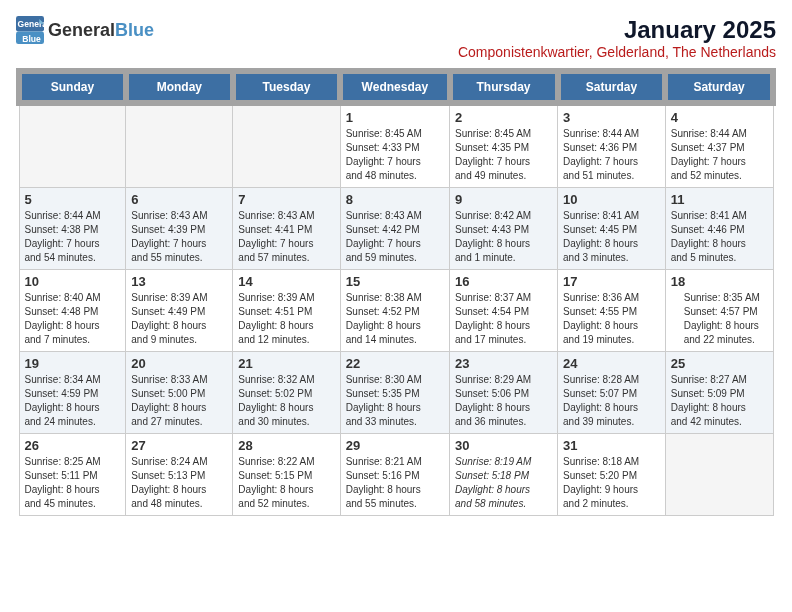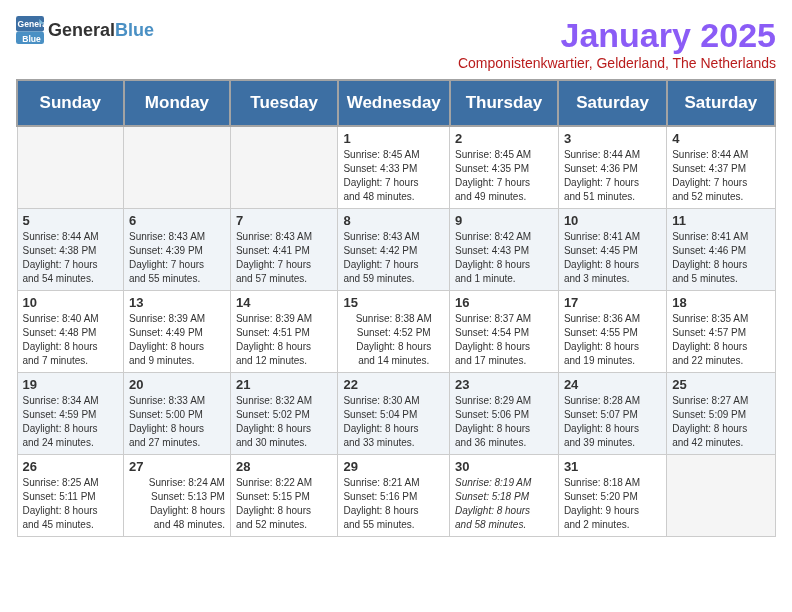--- a/index.html
+++ b/index.html
@@ -22,40 +22,40 @@
       gap: 4px;
     }
     .logo-icon {
       width: 28px;
       height: 28px;
     }
     .title-section {
       text-align: right;
     }
     .month-title {
-      font-size: 34px;
+      font-size: 24px;
       font-weight: bold;
-      color: #8b5cf6;
+      color: #0f172a;
     }
     .location-title {
       font-size: 14px;
       color: #b91c1c;
     }
     .calendar {
       width: 100%;
       border-collapse: collapse;
       margin-top: 8px;
     }
     .calendar th {
       background: #3d6fa3;
       color: #fff;
       text-align: center;
-      padding: 12px 4px;
-      font-size: 17px;
-      border: 2px solid #a3a3a3;
+      padding: 6px 4px;
+      font-size: 12px;
+      border: 6px solid #a3a3a3;
     }
     .calendar td {
       border: 1px solid #ccc;
       vertical-align: top;
       padding: 4px 5px;
       width: 113px;
       min-height: 80px;
       font-size: 11px;
       color: #333;
       background: #fff;
@@ -214,42 +214,42 @@
         </td>
         <td>
           <span class="day-number">14</span>
           <div class="day-info" style="white-space: pre-line;">Sunrise: 8:39 AM
 Sunset: 4:51 PM
 Daylight: 8 hours
 and 12 minutes.</div>
         </td>
         <td>
           <span class="day-number">15</span>
-          <div class="day-info" style="white-space: pre-line; text-align: center;">Sunrise: 8:38 AM
+          <div class="day-info" style="white-space: pre-line;">Sunrise: 8:38 AM
 Sunset: 4:52 PM
 Daylight: 8 hours
 and 14 minutes.</div>
         </td>
         <td>
           <span class="day-number">16</span>
           <div class="day-info" style="white-space: pre-line;">Sunrise: 8:37 AM
 Sunset: 4:54 PM
 Daylight: 8 hours
 and 17 minutes.</div>
         </td>
         <td>
           <span class="day-number">17</span>
           <div class="day-info" style="white-space: pre-line;">Sunrise: 8:36 AM
 Sunset: 4:55 PM
 Daylight: 8 hours
 and 19 minutes.</div>
         </td>
         <td>
           <span class="day-number">18</span>
-          <div class="day-info" style="white-space: pre-line;">Sunrise: 8:35 AM
+          <div class="day-info" style="white-space: pre-line; margin-left: 13px;">Sunrise: 8:35 AM
 Sunset: 4:57 PM
 Daylight: 8 hours
 and 22 minutes.</div>
         </td>
       </tr>
       <tr class="row-alt">
         <td>
           <span class="day-number">19</span>
           <div class="day-info" style="white-space: pre-line;">Sunrise: 8:34 AM
 Sunset: 4:59 PM
@@ -266,21 +266,21 @@
         <td>
           <span class="day-number">21</span>
           <div class="day-info" style="white-space: pre-line;">Sunrise: 8:32 AM
 Sunset: 5:02 PM
 Daylight: 8 hours
 and 30 minutes.</div>
         </td>
         <td>
           <span class="day-number">22</span>
           <div class="day-info" style="white-space: pre-line;">Sunrise: 8:30 AM
-Sunset: 5:04 PM
+Sunset: 5:35 PM
 Daylight: 8 hours
 and 33 minutes.</div>
         </td>
         <td>
           <span class="day-number">23</span>
           <div class="day-info" style="white-space: pre-line;">Sunrise: 8:29 AM
 Sunset: 5:06 PM
 Daylight: 8 hours
 and 36 minutes.</div>
         </td>
@@ -302,21 +302,21 @@
       <tr>
         <td>
           <span class="day-number">26</span>
           <div class="day-info" style="white-space: pre-line;">Sunrise: 8:25 AM
 Sunset: 5:11 PM
 Daylight: 8 hours
 and 45 minutes.</div>
         </td>
         <td>
           <span class="day-number">27</span>
-          <div class="day-info" style="white-space: pre-line; text-align: right;">Sunrise: 8:24 AM
+          <div class="day-info" style="white-space: pre-line;">Sunrise: 8:24 AM
 Sunset: 5:13 PM
 Daylight: 8 hours
 and 48 minutes.</div>
         </td>
         <td>
           <span class="day-number">28</span>
           <div class="day-info" style="white-space: pre-line;">Sunrise: 8:22 AM
 Sunset: 5:15 PM
 Daylight: 8 hours
 and 52 minutes.</div>

